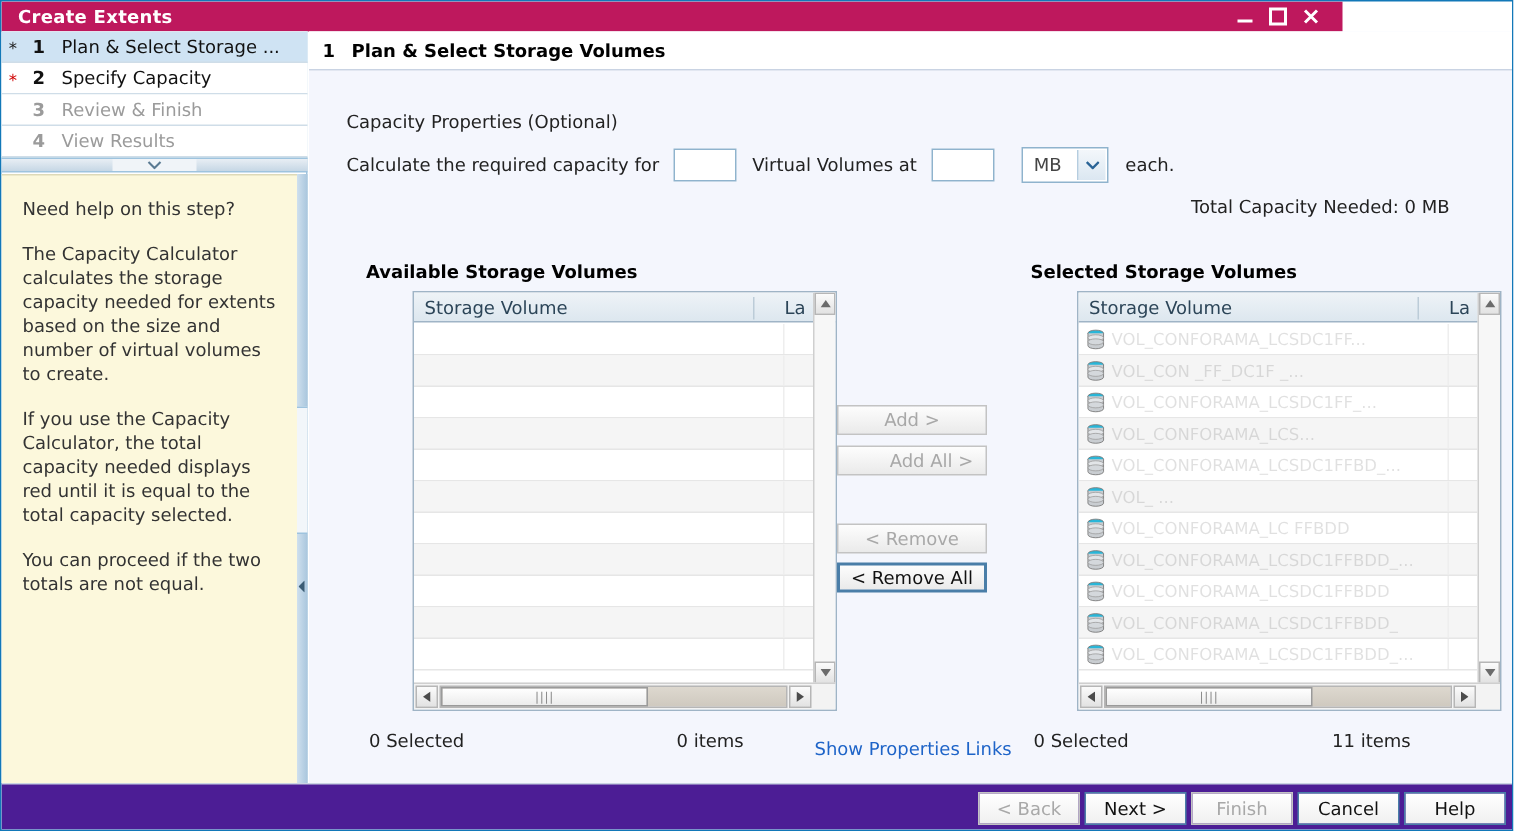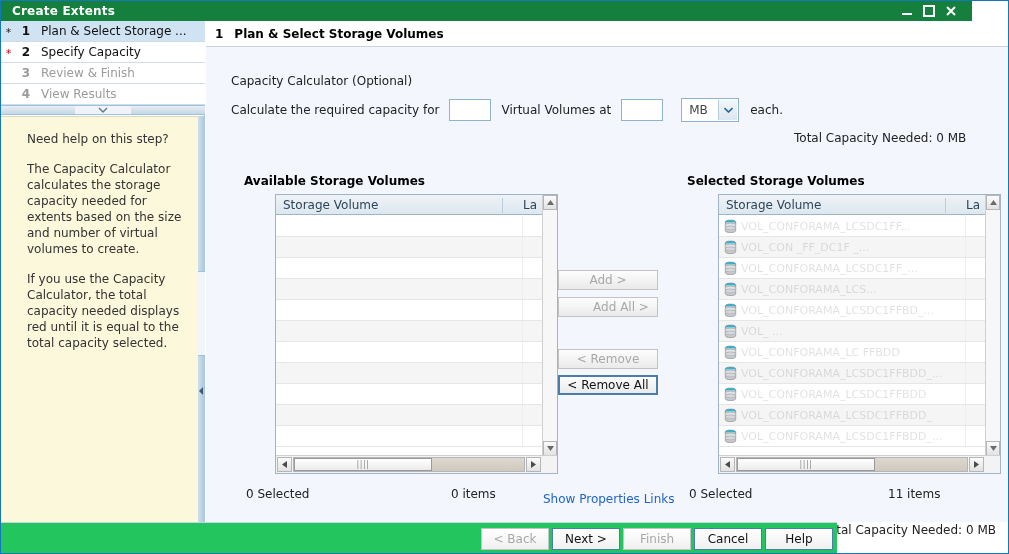--- a/index.html
+++ b/index.html
@@ -15,22 +15,22 @@
   #window {
     position: relative;
     width: 1009px; height: 554px;
     border: 1px solid #1278b8;
     background: #ffffff;
     overflow: hidden;
   }
   
   #titlebar {
     position: absolute; left: 0; top: 0;
-    width: 971px; height: 20px;
-    background: #15803d;
+    width: 894px; height: 20px;
+    background: #be185d;
     color: #ffffff;
   }
   #title-text {
     position: absolute; left: 11px; top: 3px;
     font-weight: bold; font-size: 12px;
     letter-spacing: 0.2px;
     color: #ffffff;
   }
   .wbtn {
     position: absolute; top: 2px;
@@ -97,21 +97,21 @@
   }
   #helpbox {
     position: absolute; left: 0; top: 95px;
     width: 197px; height: 406px;
     background: #fcf8dc;
     border-top: 1px solid #ddd9b8;
     padding: 14px 13px 0 14px;
     overflow: hidden;
   }
   #helpbox p {
-    margin: 0 0 14px 12px;
+    margin: 0 0 14px 0;
     font-size: 12px; line-height: 16px;
     color: #333333;
   }
   #help-vscroll {
     position: absolute; left: 197px; top: 95px;
     width: 7px; height: 406px;
     background: linear-gradient(to right, #cfe0ee, #a9c6dd);
   }
   #help-vthumb {
     position: absolute; left: 0; top: 155px;
@@ -338,22 +338,22 @@
     text-decoration: none; cursor: pointer;
   }
   #total-bottom {
     position: absolute; right: 12px; top: 502px;
     font-size: 12px; color: #222;
   }
 
   
   #bottombar {
     position: absolute; left: 0; top: 521px;
-    width: 836px; height: 31px;
-    background: #22c55e;
+    width: 1007px; height: 31px;
+    background: #4c1d95;
     border-top: 1px solid #c9d3e3;
   }
   .wbtn-b {
     position: absolute; top: 5px;
     height: 22px; width: 68px;
     font-family: "DejaVu Sans", "Liberation Sans", sans-serif;
     font-size: 12px;
     background: linear-gradient(to bottom, #ffffff, #f0f0f0);
     border: 1px solid #c3c3c3;
     color: #a8a8a8;
@@ -424,40 +424,41 @@
         <svg width="10" height="6" viewBox="0 0 10 6">
             <path d="M1 1 L5 5 L9 1" stroke="#5a7a92" stroke-width="1.4" fill="none"></path>
           </svg>
       </div>
     </div>
 
     <div id="helpbox">
       <p>Need help on this step?</p>
       <p>The Capacity Calculator calculates the storage capacity needed for extents based on the size and number of virtual volumes to create.</p>
       <p>If you use the Capacity Calculator, the total capacity needed displays red until it is equal to the total capacity selected.</p>
+      <p>You can proceed if the two totals are not equal.</p>
     </div>
 
     <div id="help-vscroll">
       <div id="help-vthumb"></div>
       <div id="panel-collapse">
         <svg width="5" height="8" viewBox="0 0 5 8">
             <path d="M4 0 L0 4 L4 8 Z" fill="#3b5c74"></path>
           </svg>
       </div>
     </div>
   </div>
 
   <div id="main">
 
     <div id="main-header">
       <span class="hnum">1</span>
       <span class="htitle">Plan &amp; Select Storage Volumes</span>
     </div>
 
-    <div id="calc-label">Capacity Calculator (Optional)</div>
+    <div id="calc-label">Capacity Properties (Optional)</div>
 
     <div id="calc-row">
       <span>Calculate the required capacity for</span>
       <input class="txtinput" type="text" value="" style="">
       <span>Virtual Volumes at</span>
       <input class="txtinput" type="text" value="" style="">
       <div id="unit-select">
         <span class="uval">MB</span>
         <span class="uarrow">
           <svg width="9" height="6" viewBox="0 0 9 6">

